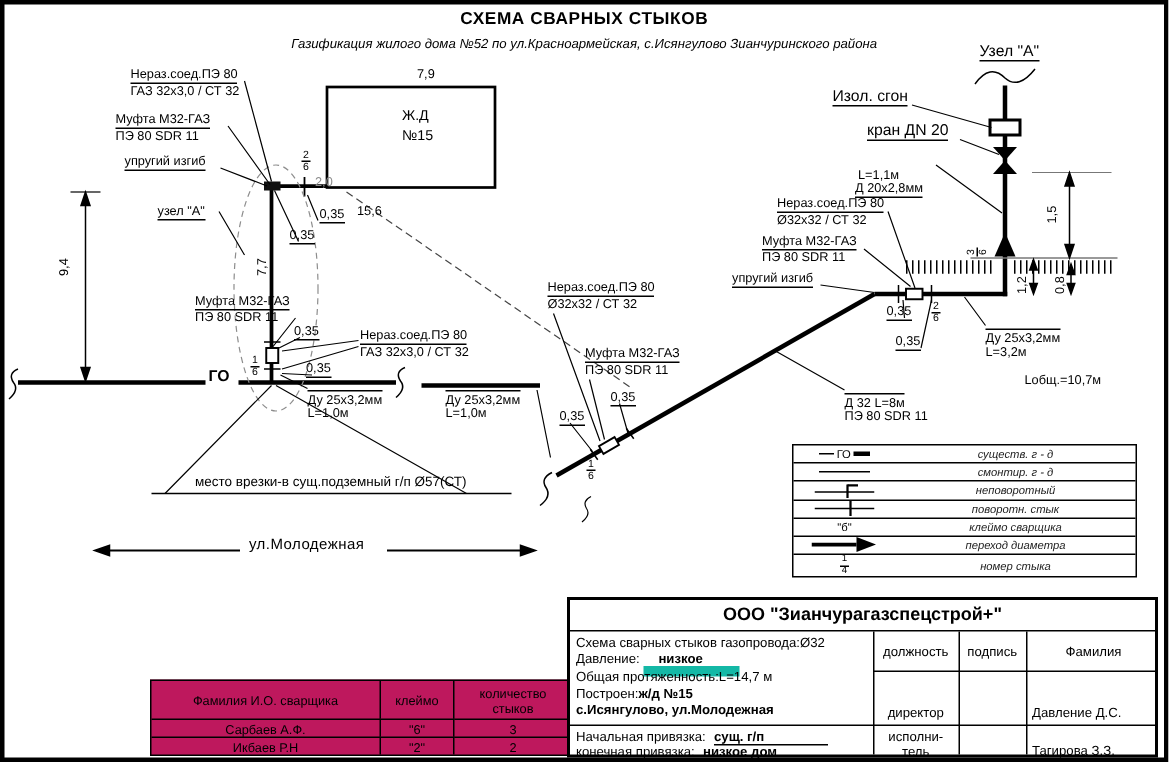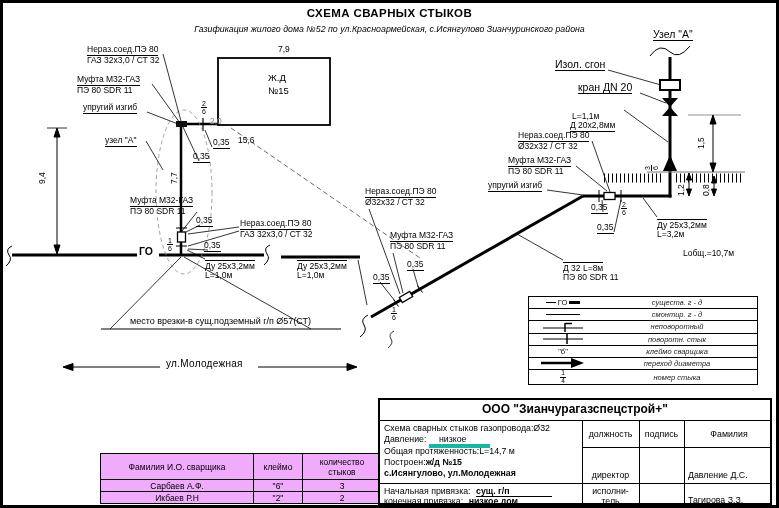--- a/index.html
+++ b/index.html
@@ -30,35 +30,35 @@
   .lg-row:last-child{border-bottom:none}
   .lg-sym{width:68px;display:flex;align-items:center;justify-content:center;gap:2px;font-size:7.5px}
   .lg-lab{flex:1;text-align:center;font-style:italic;font-size:7.5px;color:#222}
   .lg-sline{width:10px;height:1px;background:#000}
   .lg-dash{width:11px;height:3px;background:#000}
   .lg-longline{width:34px;height:1px;background:#000}
   .lg-frac{font-size:6.5px;line-height:6.5px;text-align:center}
   .lg-frac .ft{display:block;border-bottom:1px solid #000;padding:0 1px}
   .lg-frac .fb{display:block}
   
-  #welders{position:absolute;left:100px;top:453px;width:282px;border:1.5px solid #000;background:#f0abfc;font-size:8.5px;z-index:5}
+  #welders{position:absolute;left:100px;top:453px;width:282px;border:1.5px solid #000;background:#be185d;font-size:8.5px;z-index:5}
   .wt-row{display:grid;grid-template-columns:153px 49px 78px}
   .wt-cell{border-right:1px solid #000;text-align:center;padding:1px 0;line-height:10px;display:flex;align-items:center;justify-content:center}
   .wt-cell:last-child{border-right:none}
   .wt-head .wt-cell{height:25px;white-space:pre-line}
   .wt-data .wt-cell{height:12px;border-top:1px solid #000}
   
   #tblock{position:absolute;left:378px;top:398px;width:394px;height:107px;border:2px solid #000;background:#fff;font-size:8.8px;z-index:5}
   .tb-company{height:21px;border-bottom:1.5px solid #000;text-align:center;font-weight:700;font-size:12px;line-height:19px}
   .tb-vl{position:absolute;top:21px;bottom:0;width:1px;background:#000}
   .tb-hl{position:absolute;height:1px;background:#000}
   .tb-abs{position:absolute;white-space:nowrap;line-height:10px}
   .tb-c{text-align:center}
   .bv{font-weight:700}
-  .bvu{font-weight:400;border-bottom:4px solid #14b8a6;padding:0 24px 0 10px}
+  .bvu{font-weight:700;border-bottom:7px solid #14b8a6;padding:0 24px 0 10px}
   .bvu2{font-weight:700;border-bottom:1px solid #000;padding-right:42px;margin-left:3px}
 </style>
 </head>
 <body>
 
 <div id="stage">
 
   <svg id="linework" width="779" height="508" viewBox="0 0 779 508">
 
     <g stroke="#000" fill="none">

